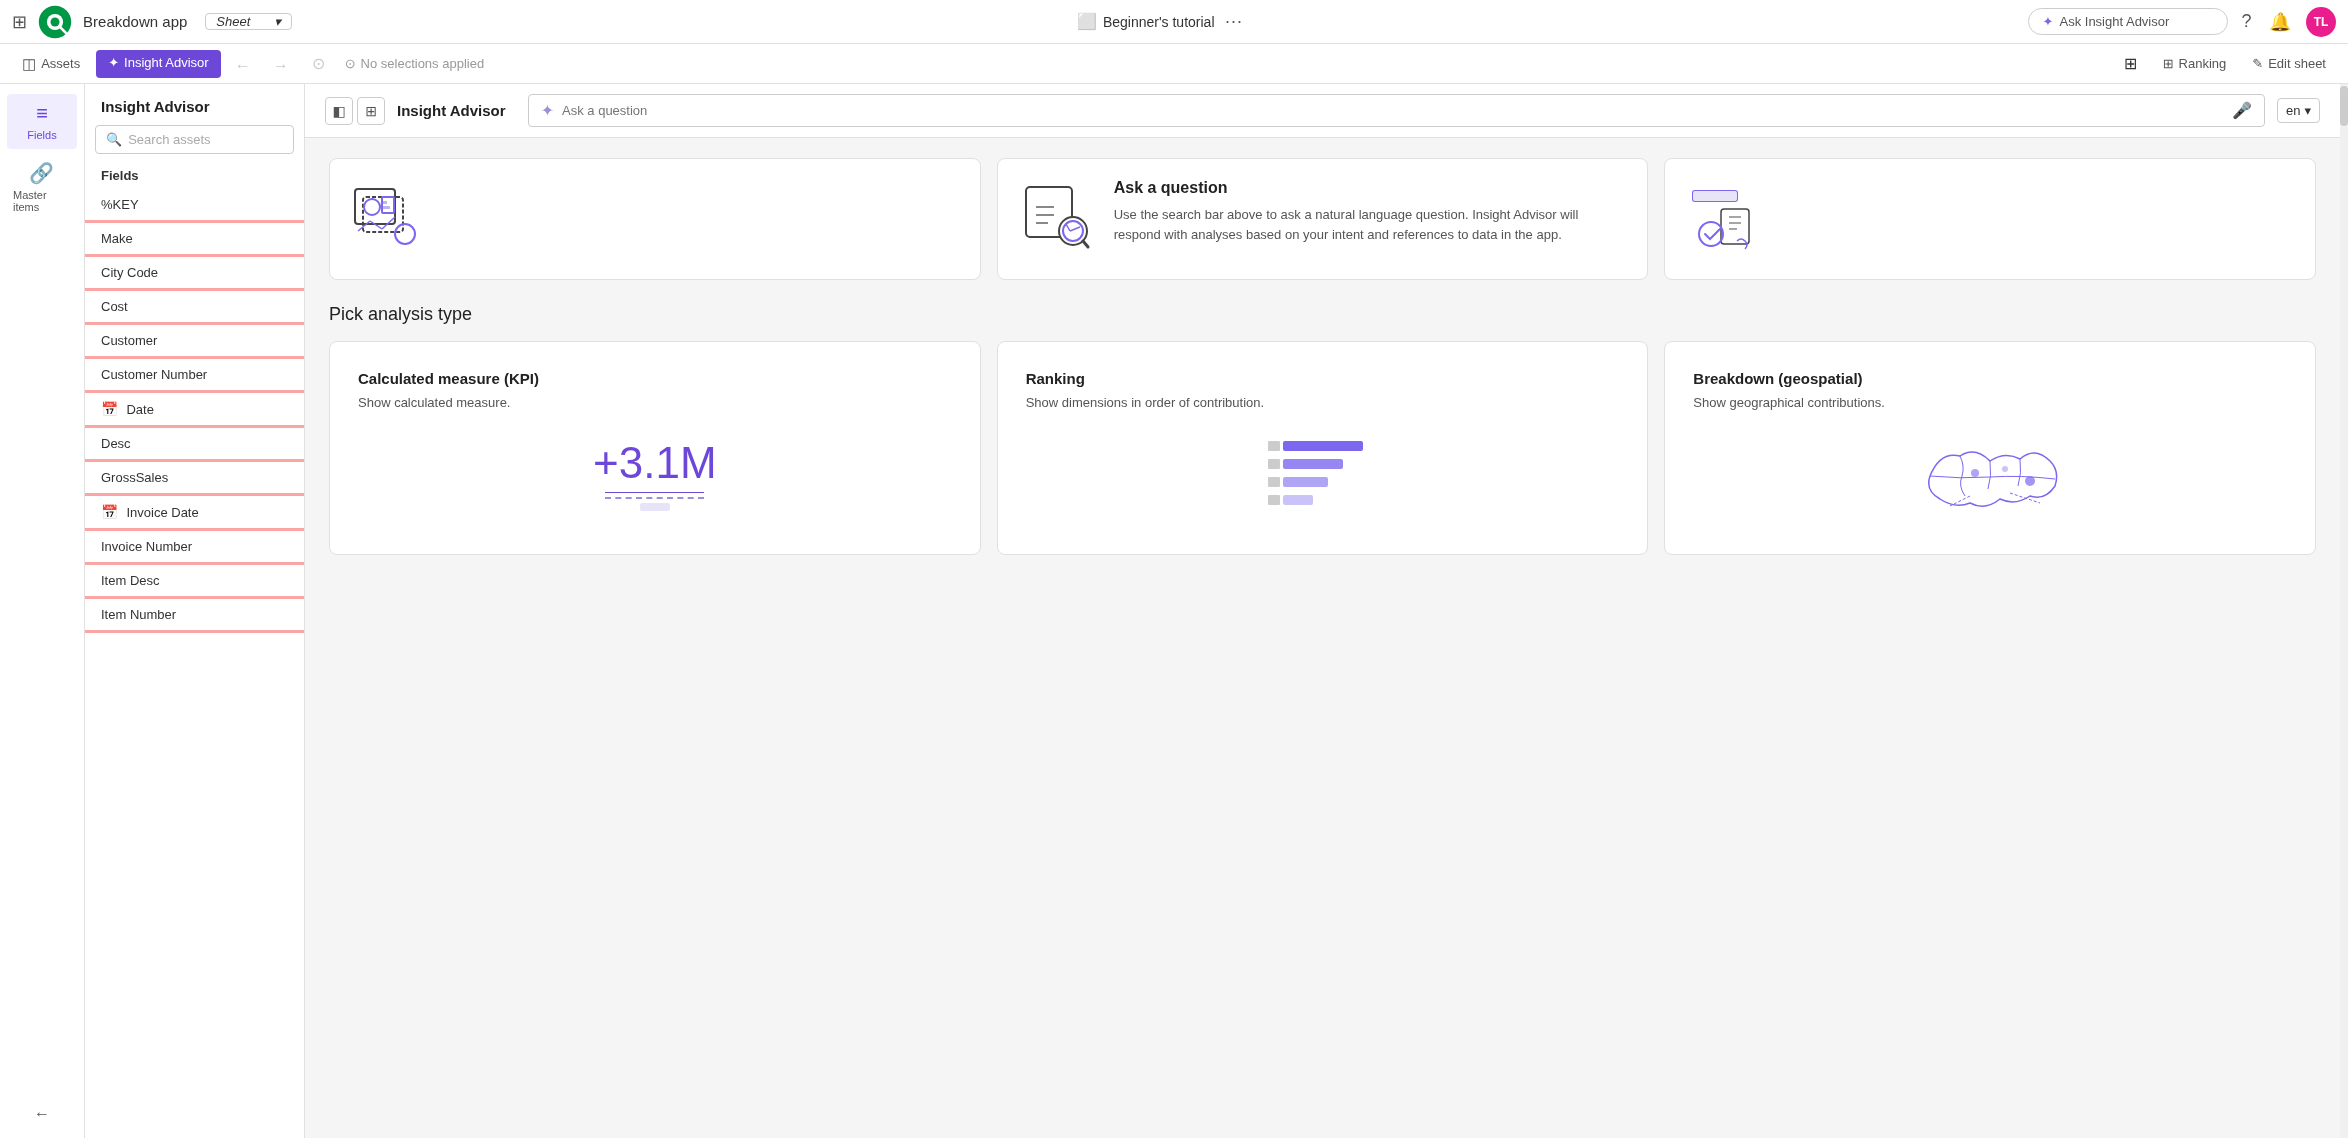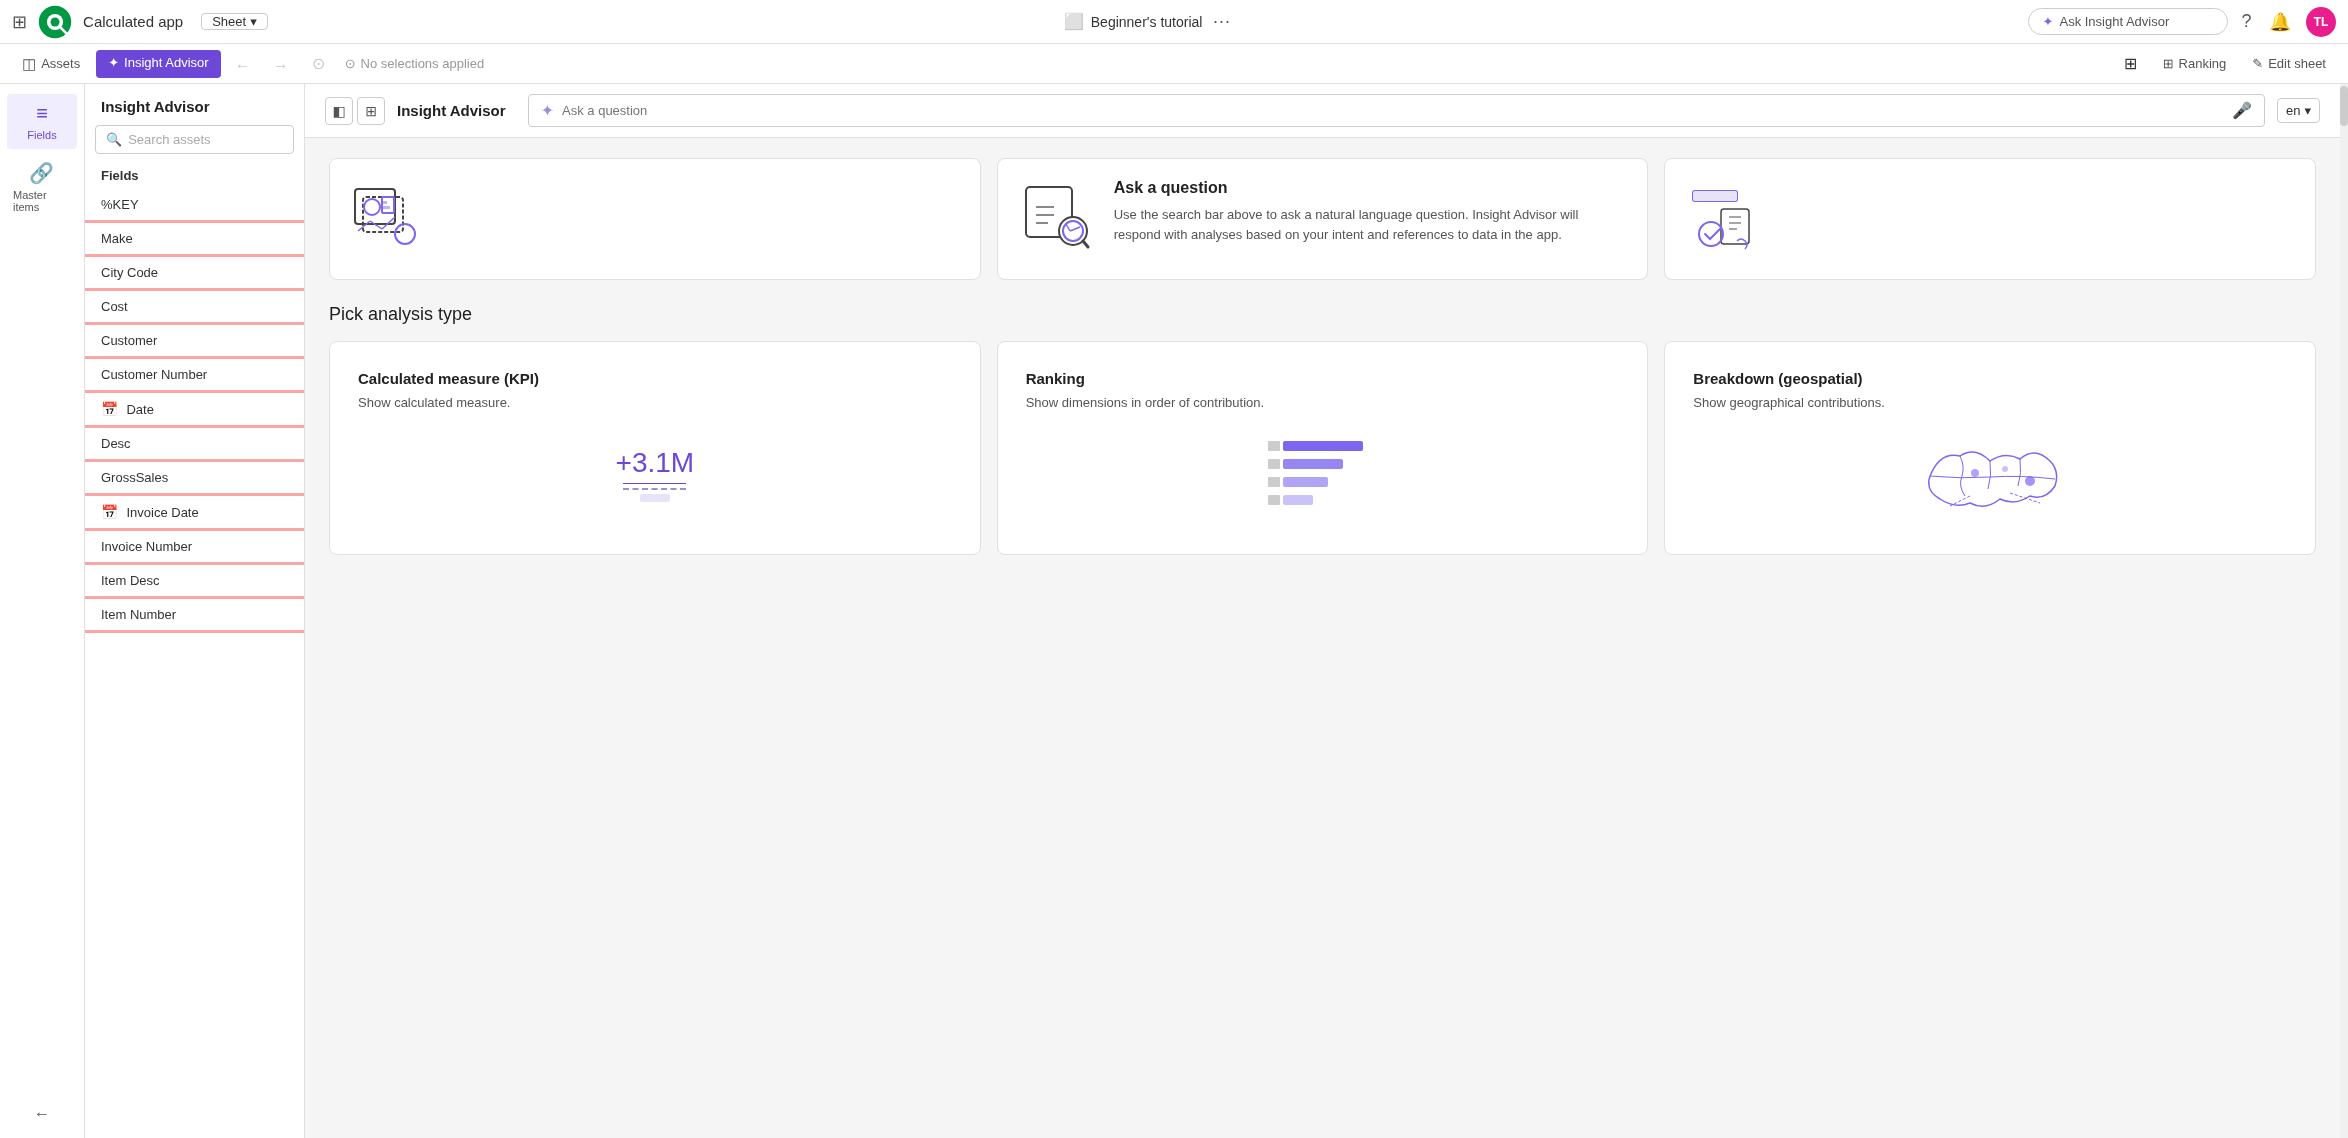--- a/index.html
+++ b/index.html
@@ -9,23 +9,23 @@
     .top-nav {
       display: flex; align-items: center; height: 44px;
       background: #fff; border-bottom: 1px solid #e0e0e0;
       padding: 0 12px; gap: 10px;
     }
     .top-nav-grid { color: #555; font-size: 18px; cursor: pointer; }
     .qlik-logo { display: flex; align-items: center; gap: 4px; }
     .qlik-logo-svg { width: 36px; height: 36px; }
     .app-title { font-size: 15px; font-weight: 500; color: #333; margin-right: 8px; }
     .sheet-dropdown {
-      display: flex; align-items: center; gap: 4px;
+      display: flex; align-items: center; gap: 24px;
       border: 1px solid #ccc; border-radius: 4px; padding: 0 10px;
-      background: #fff; cursor: pointer; font-size: 13px; color: #333;
+      background: #fff; cursor: pointer; font-size: 13px; color: #333; font-style: italic;
     }
     .nav-spacer { flex: 1; }
     .tutorial-section { display: flex; align-items: center; gap: 6px; font-size: 14px; color: #333; }
     .dots-btn { font-size: 18px; cursor: pointer; color: #555; }
     .ask-advisor-btn {
       display: flex; align-items: center; gap: 6px;
       border: 1px solid #ccc; border-radius: 20px; padding: 5px 14px;
       background: #fff; cursor: pointer; font-size: 13px; color: #555;
       min-width: 200px;
     }
@@ -201,21 +201,21 @@
 <div class="top-nav">
   <div class="top-nav-grid">⊞</div>
   <div class="qlik-logo">
     <svg class="qlik-logo-svg" viewBox="0 0 40 40" fill="none">
       <circle cx="20" cy="20" r="18" fill="#009845"></circle>
       <circle cx="20" cy="20" r="9" fill="white"></circle>
       <circle cx="20" cy="20" r="5" fill="#009845"></circle>
       <line x1="26" y1="26" x2="34" y2="34" stroke="white" stroke-width="3" stroke-linecap="round"></line>
     </svg>
   </div>
-  <div class="app-title">Calculated app</div>
+  <div class="app-title">Breakdown app</div>
   <div class="sheet-dropdown">
     <span>Sheet</span>
     <span>▾</span>
   </div>
   <div class="nav-spacer"></div>
   <div class="tutorial-section">
     <span style="font-size:16px;">⬜</span>
     <span>Beginner's tutorial</span>
   </div>
   <div class="dots-btn">···</div>
@@ -405,21 +405,21 @@
 
       <div>
         <div class="section-title">Pick analysis type</div>
         <div class="analysis-cards">
 
           <div class="analysis-card">
             <div class="analysis-card-title">Calculated measure (KPI)</div>
             <div class="analysis-card-desc">Show calculated measure.</div>
             <div class="analysis-card-visual">
               <div class="kpi-visual">
-                <div style="font-size:28px;font-weight:300;color:#6c47d8;">+3.1M</div>
+                <div style="font-size:44px;font-weight:300;color:#6c47d8;">+3.1M</div>
                 <div class="kpi-line"></div>
                 <div class="kpi-dotted"></div>
                 <div class="kpi-bar-small"></div>
               </div>
             </div>
           </div>
 
           <div class="analysis-card">
             <div class="analysis-card-title">Ranking</div>
             <div class="analysis-card-desc">Show dimensions in order of contribution.</div>

